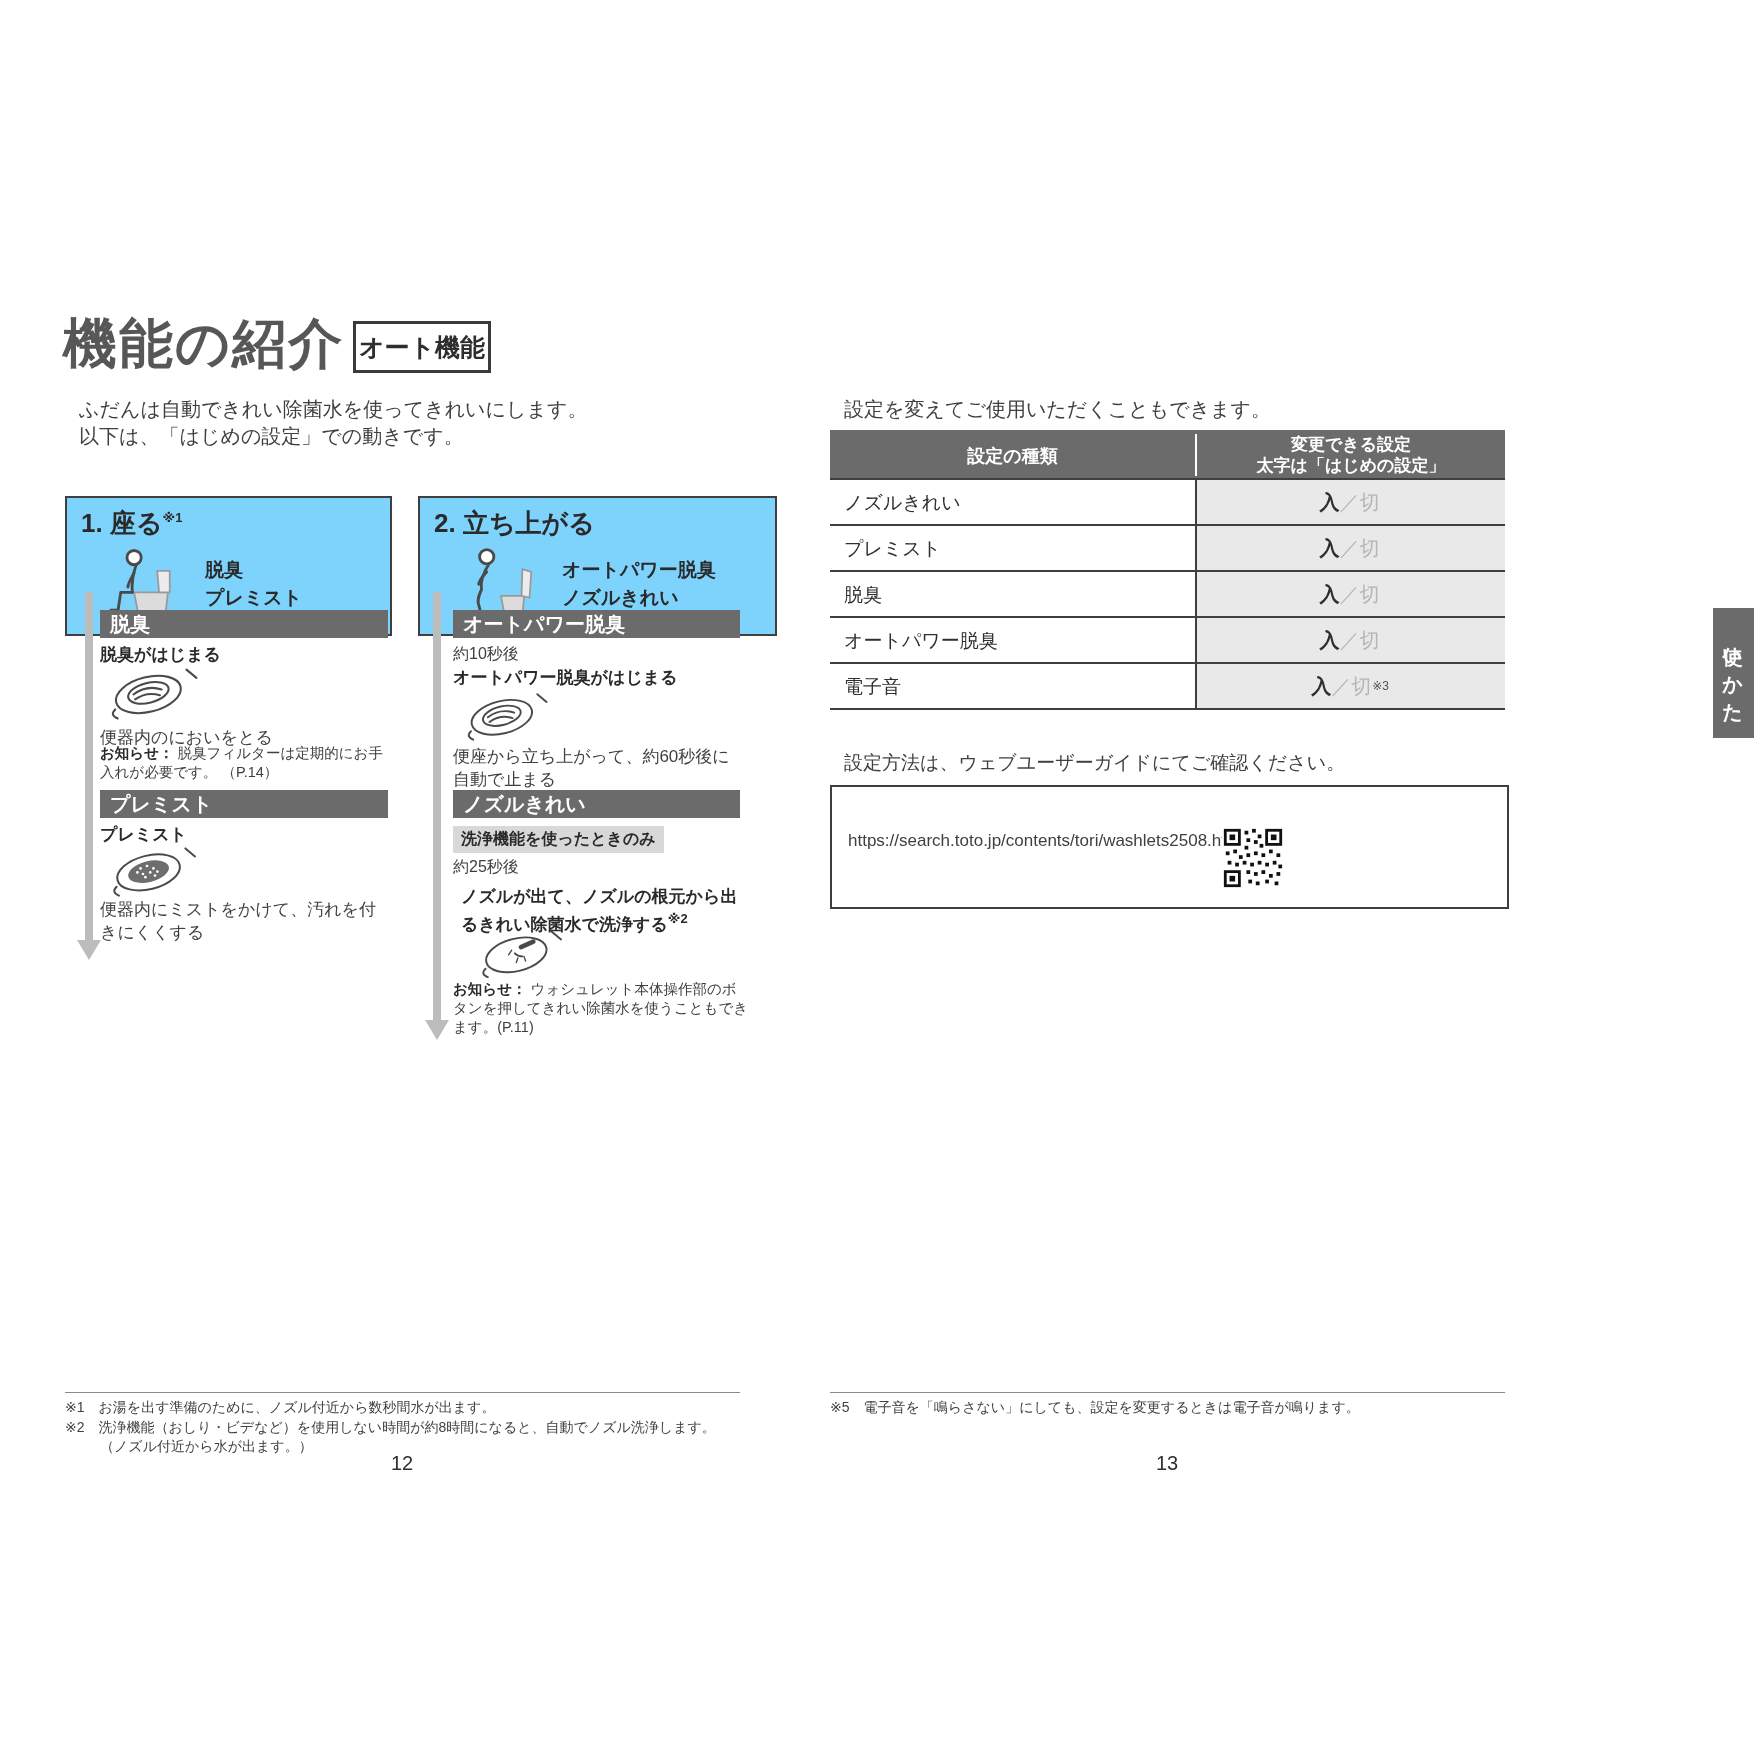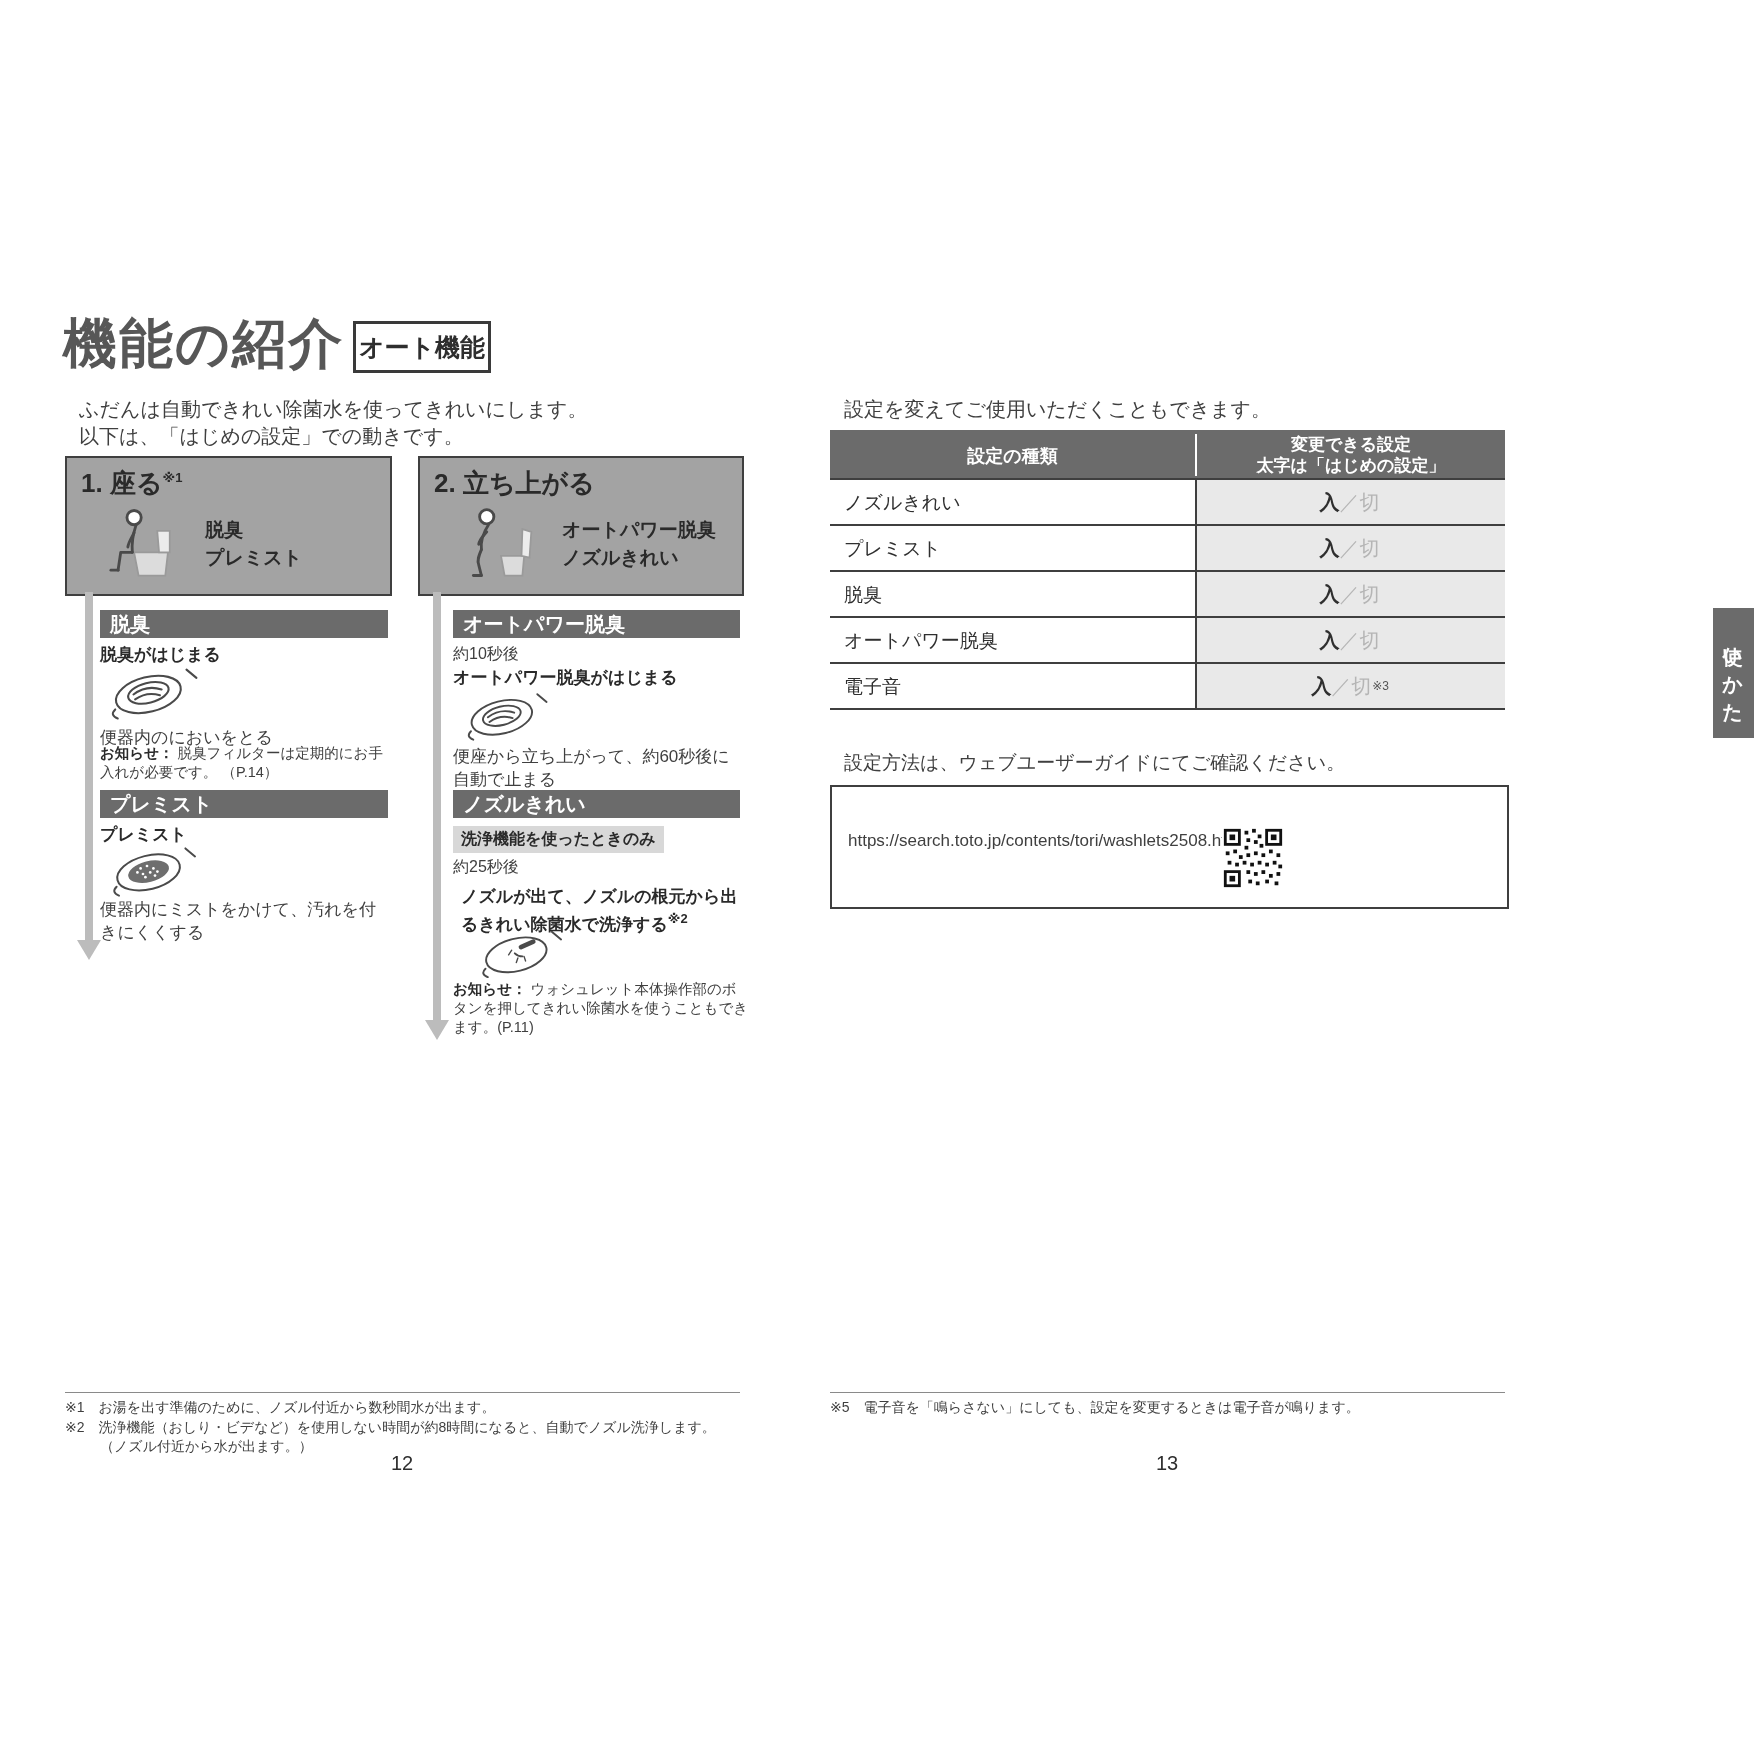--- a/index.html
+++ b/index.html
@@ -3,21 +3,21 @@
 <meta charset="utf-8">
 <style>
   html,body{margin:0;padding:0;background:#ffffff;}
   .canvas{position:relative;width:1754px;height:1754px;background:#fff;overflow:hidden;
           font-family:"Liberation Sans","DejaVu Sans",sans-serif;color:#3f3f3f;}
   .abs{position:absolute;}
   .title{font-size:54px;font-weight:900;color:#575757;letter-spacing:2px;}
   .badge{border:3px solid #3a3a3a;font-size:25px;font-weight:bold;color:#2e2e2e;
          display:flex;align-items:center;justify-content:center;}
   .intro{font-size:20px;color:#3f3f3f;margin-left:14px;}
-  .stepbox{border:2px solid #3f3f3f;background:#a3a3a3;}
+  .stepbox{border:2px solid #3f3f3f;background:#7dd3fc;margin-top:40px;}
   .steplabel{font-size:26px;font-weight:bold;color:#2a2a2a;}
   .supmark{font-size:13px;vertical-align:super;font-weight:bold;}
   .reslabel{font-size:19px;font-weight:bold;color:#2a2a2a;line-height:27px;}
   .bar{background:#6b6b6b;color:#fff;font-size:20px;font-weight:bold;line-height:28px;
        height:28px;padding-left:10px;box-sizing:border-box;}
   .h-bold{font-size:17px;font-weight:bold;color:#2a2a2a;line-height:22px;}
   .body-t{font-size:17px;line-height:23px;}
   .delay{font-size:16px;}
   .notice{font-size:14.5px;line-height:19px;}
   .notice .nlabel{font-weight:bold;color:#2a2a2a;}
@@ -69,21 +69,21 @@
           <path d="M34 52 h-13 l-3 20"></path>
           <path d="M18 72 h-8"></path>
           <path d="M36 30 c-3 6 -6 10 -7 16"></path>
         </g>
       </svg>
     </div>
     <div class="abs reslabel" style="left:138px;top:58px;">脱臭</div>
     <div class="abs reslabel" style="left:138px;top:86px;">プレミスト</div>
   </div>
 
-  <div class="abs stepbox" style="left:418px;top:456px;width:322px;height:136px;">
+  <div class="abs stepbox" style="left:418px;top:456px;width:322px;height:136px;padding-left:33px;">
     <div class="abs steplabel" style="left:14px;top:8px;">2. 立ち上がる</div>
     <div class="abs" style="left:40px;top:46px;width:82px;height:86px;">
       <svg viewBox="0 0 92 92" width="82" height="86">
         <path d="M46 56 h26 l-2 22 h-20 z" fill="#dcdcdc" stroke="#9a9a9a" stroke-width="2"></path>
         <path d="M70 26 l10 3 -2 29 -9 -2 z" fill="#ececec" stroke="#9a9a9a" stroke-width="2"></path>
         <g fill="none" stroke="#4a4a4a" stroke-width="3.2" stroke-linecap="round" stroke-linejoin="round">
           <circle cx="30" cy="12" r="8" fill="#fff"></circle>
           <path d="M32 21 c-6 9 -9 18 -8 28"></path>
           <path d="M24 49 c-3 7 -5 12 -3 17 l3 12"></path>
           <path d="M24 78 h-9"></path>

